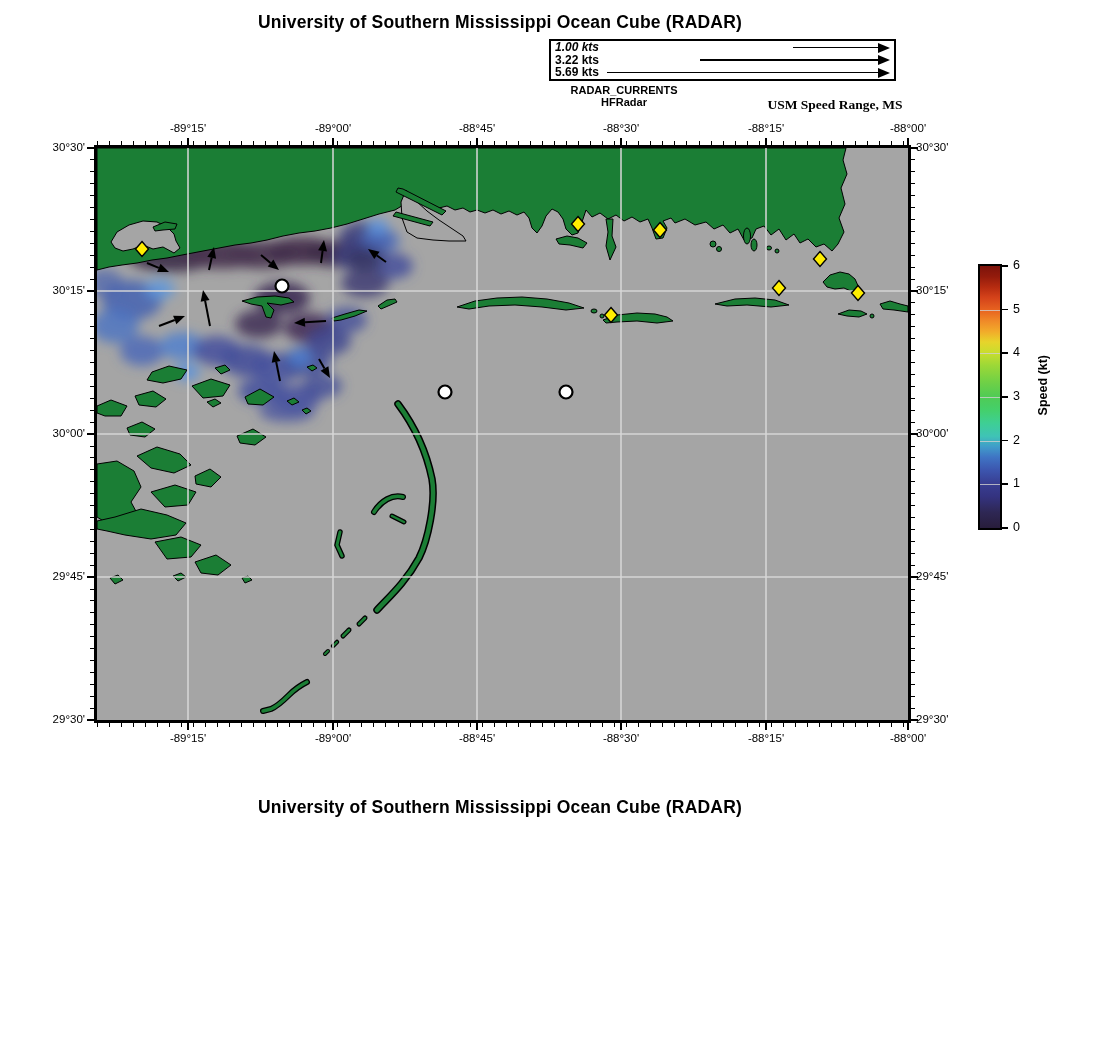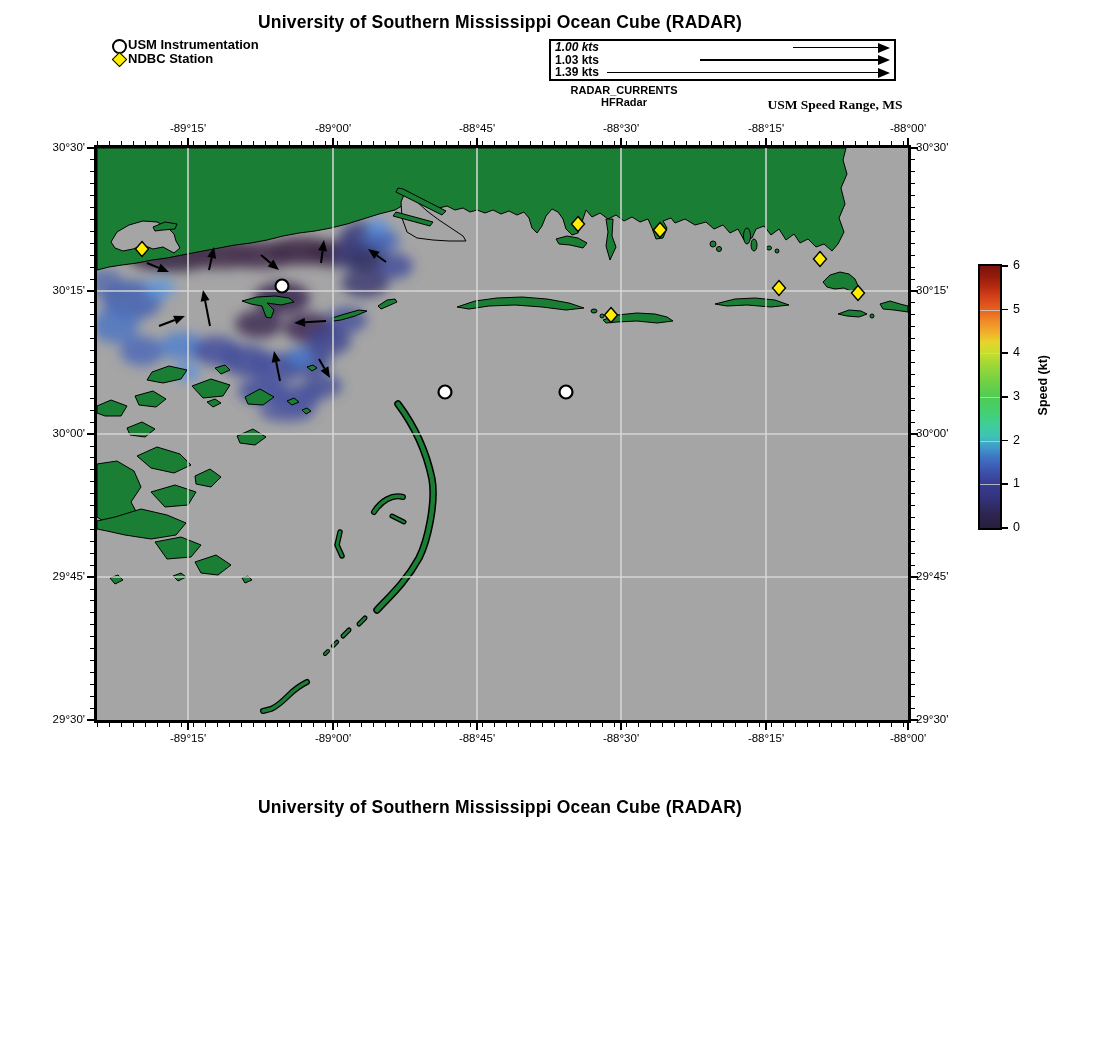--- a/index.html
+++ b/index.html
@@ -26,31 +26,25 @@
   .cb-label{font-size:12.5px;height:15px;line-height:15px;}
   .cb-title{font-weight:bold;font-size:12.5px;writing-mode:vertical-rl;transform:rotate(180deg);}
 </style>
 </head>
 <body>
 
 <div id="page">
 
   <div class="abs title" style="left:100px;top:12px;width:800px;">University of Southern Mississippi Ocean Cube (RADAR)</div>
 
-  <div class="abs" style="left:110px;top:36px;width:220px;height:32px;">
-    <div class="abs legend-circle" style="left:2px;top:3px;"></div>
-    <div class="abs legend-label" style="left:18px;top:2px;">USM Instrumentation</div>
-    <div class="abs legend-diamond" id="legend-diamond" style="left: 4px; top: 18px; background: rgb(255, 238, 0);"></div>
-    <div class="abs legend-label" style="left:18px;top:16px;">NDBC Station</div>
-  </div>
 
   <div id="scalebox" class="abs" style="left:549px;top:39px;width:343px;height:38px;">
     <div class="abs scale-label" style="left:4px;top:0px;font-style:italic;">1.00 kts</div>
-    <div class="abs scale-label" style="left:4px;top:12.5px;">1.03 kts</div>
-    <div class="abs scale-label" style="left:4px;top:25px;">1.39 kts</div>
+    <div class="abs scale-label" style="left:4px;top:12.5px;">3.22 kts</div>
+    <div class="abs scale-label" style="left:4px;top:25px;">5.69 kts</div>
     <div id="scale-arrows">
         <div class="abs scale-shaft" style="left: 242px; top: 5.75px; width: 85px;"></div>
         <div class="abs scale-head" style="left: 327px; top: 1.5px;"></div>
         <div class="abs scale-shaft" style="left: 149px; top: 18.25px; width: 178px;"></div>
         <div class="abs scale-head" style="left: 327px; top: 14px;"></div>
         <div class="abs scale-shaft" style="left: 56px; top: 30.75px; width: 271px;"></div>
         <div class="abs scale-head" style="left: 327px; top: 26.5px;"></div>
       </div>
   </div>
   <div class="abs caption" style="left:549px;top:84px;width:150px;">RADAR_CURRENTS HFRadar</div>

